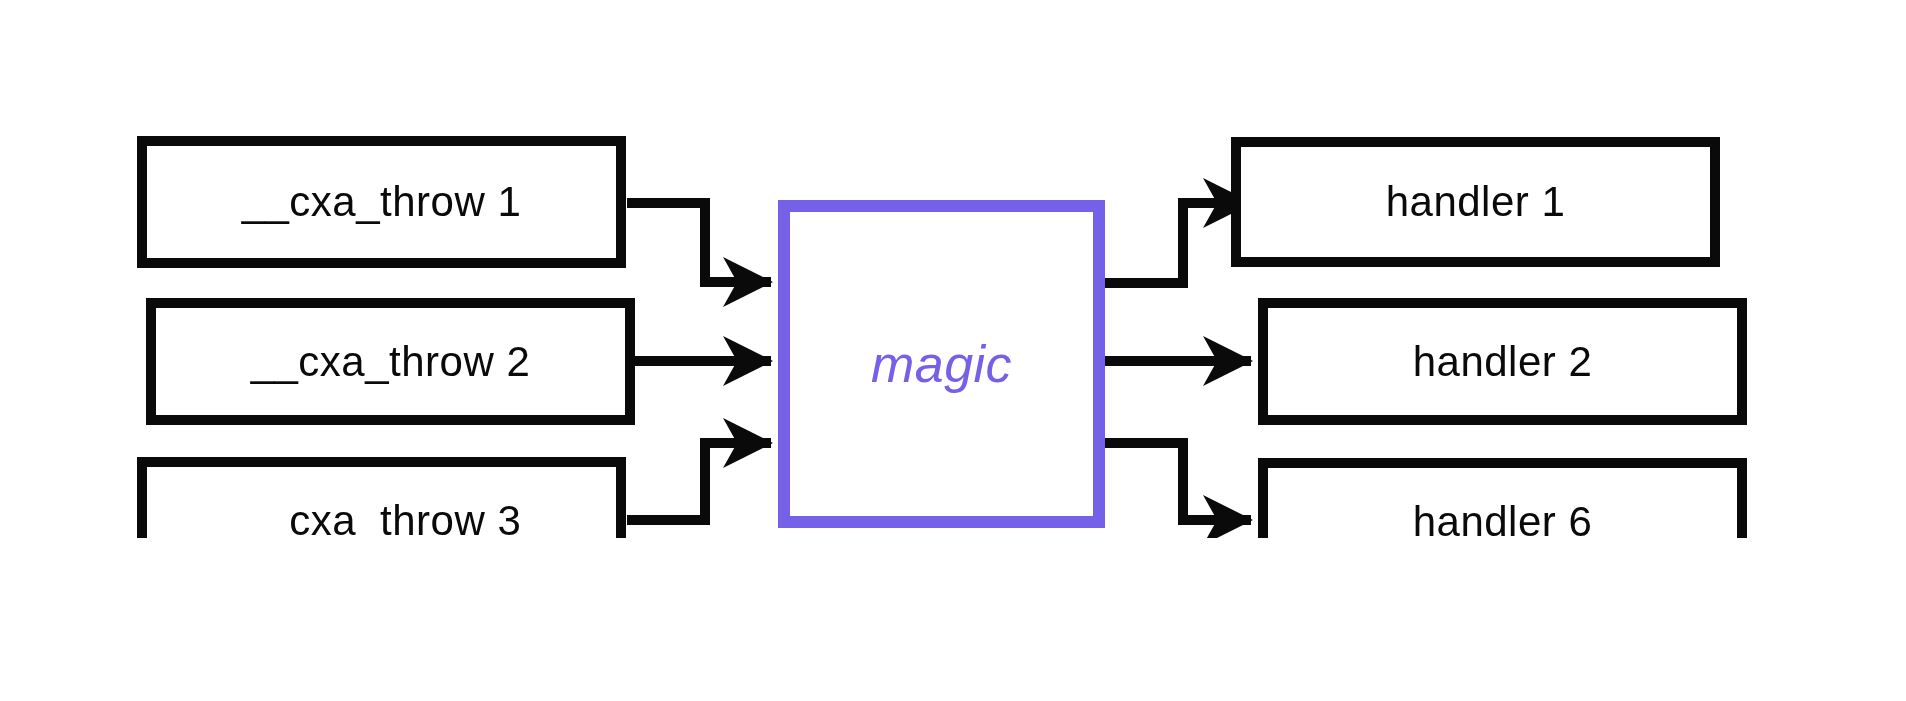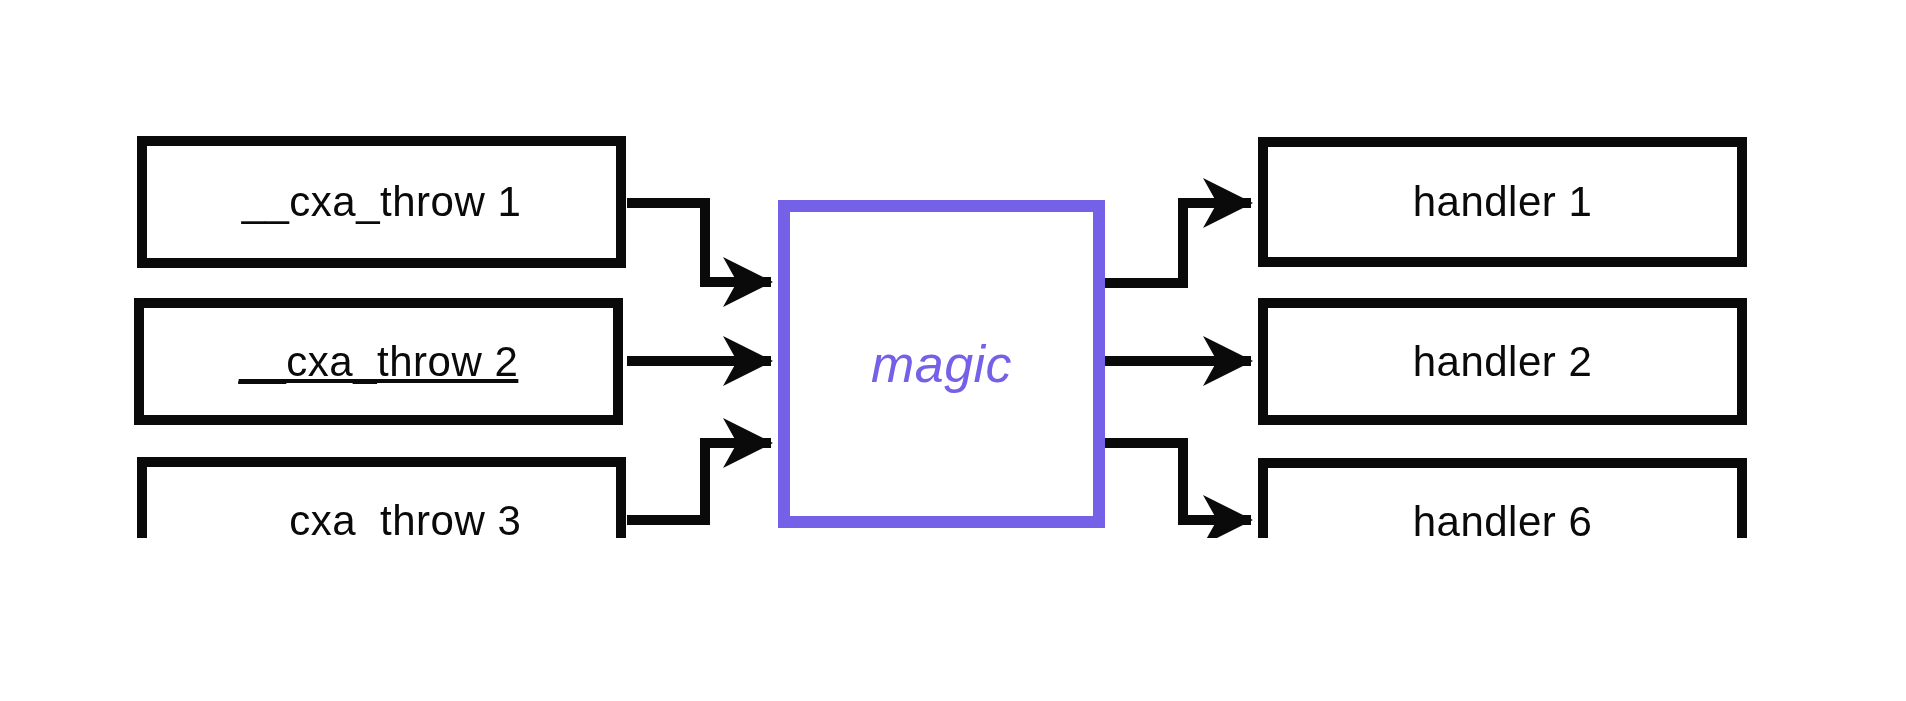--- a/index.html
+++ b/index.html
@@ -43,24 +43,24 @@
     display: flex;
     align-items: center;
     justify-content: center;
     font-size: 42px;
     color: var(--line);
     letter-spacing: 0.5px;
     white-space: nowrap;
   }
 
   .box.l1 { left: 137px; top: 136px; width: 489px; height: 132px; }
-  .box.l2 { left: 134px; top: 298px; width: 489px; height: 127px; text-decoration: underline; }
+  .box.l2 { left: 146px; top: 298px; width: 489px; height: 127px; }
   .box.l3 { left: 137px; top: 457px; width: 489px; height: 128px; }
 
-  .box.r1 { left: 1258px; top: 137px; width: 489px; height: 130px; }
+  .box.r1 { left: 1231px; top: 137px; width: 489px; height: 130px; }
   .box.r2 { left: 1258px; top: 298px; width: 489px; height: 127px; align-items: center; }
   .box.r3 { left: 1258px; top: 458px; width: 489px; height: 127px; }
 
   .box.magic {
     left: 778px; top: 200px; width: 327px; height: 328px;
     border: 12px solid var(--accent);
     color: var(--accent);
     font-style: italic;
     font-size: 52px;
   }

